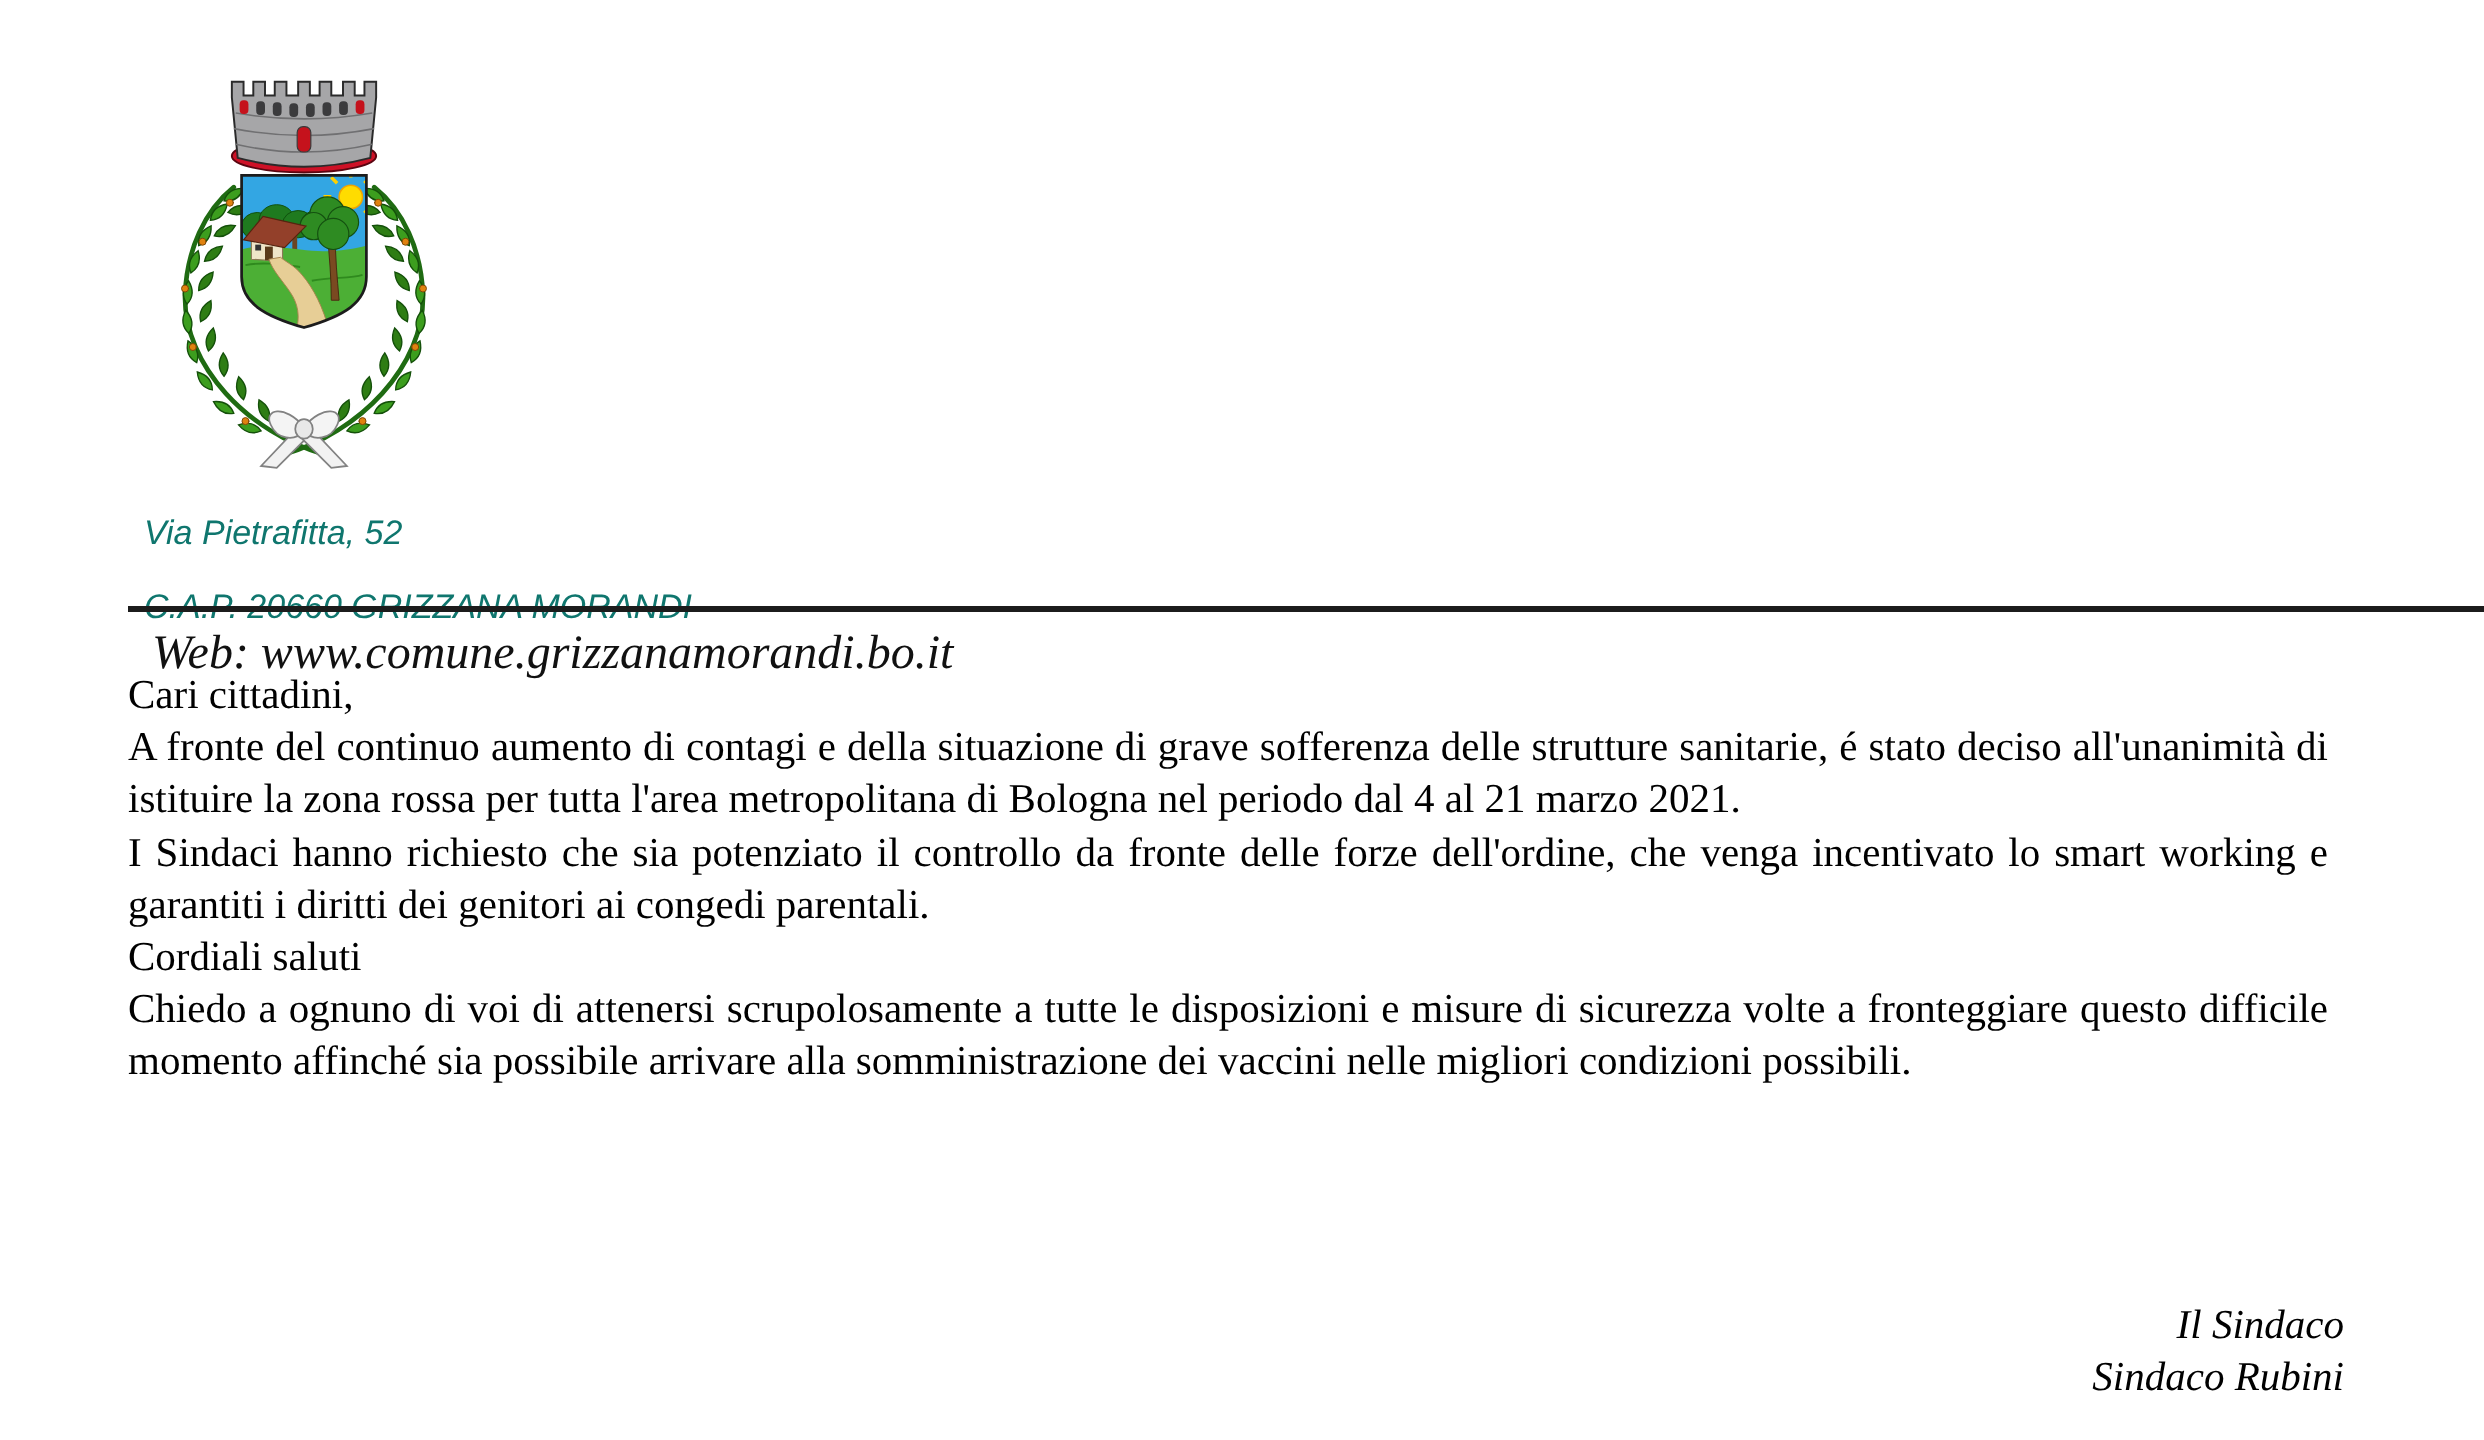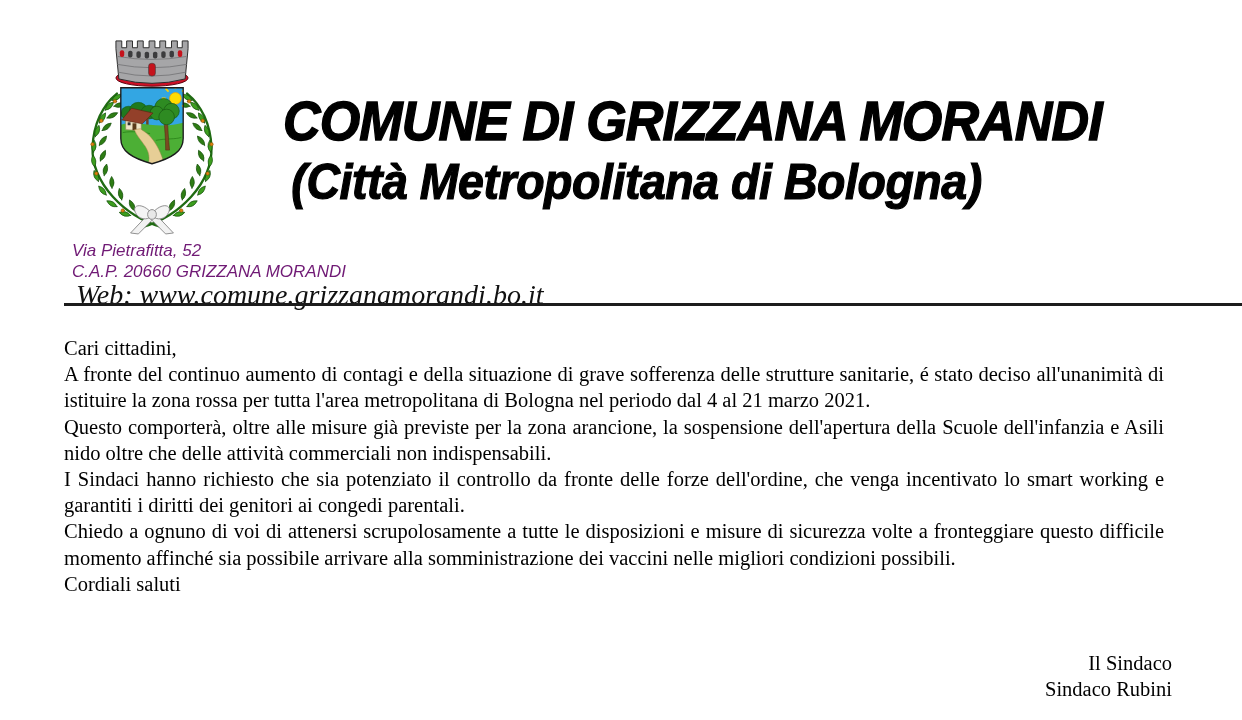--- a/index.html
+++ b/index.html
@@ -60,26 +60,27 @@
   .address {
     position: absolute;
     left: 72px;
     top: 240px;
   }
   .addr-sans {
     font-family: "Liberation Sans", sans-serif;
     font-style: italic;
     font-size: 17px;
     line-height: 21px;
-    color: #701a75;
+    color: #0f766e;
+    margin-top: 16px;
   }
   .addr-serif {
     font-family: "Liberation Serif", serif;
     font-style: italic;
-    font-size: 28px;
+    font-size: 24px;
     line-height: 24px;
     margin-top: 1px;
     padding-left: 4px;
     color: #111;
     text-align: right;
   }
 
   
   .rule {
     position: absolute;
@@ -106,20 +107,21 @@
   
   .signature {
     position: absolute;
     left: 72px;
     top: 650px;
     width: 1100px;
     text-align: right;
     font-size: 20.5px;
     line-height: 26.2px;
     color: #000;
+    font-style: italic;
   }
 </style>
 </head>
 <body>
 
 <div class="page">
 
   <div class="emblem">
     <svg viewBox="0 0 160 205" xmlns="http://www.w3.org/2000/svg">
       <defs>
@@ -271,40 +273,35 @@
       <g stroke="#828282" stroke-width="0.9">
         <polygon points="76,184 58,203 66,204 81,189" fill="#f2f2f2"></polygon>
         <polygon points="84,184 102,203 94,204 79,189" fill="#f2f2f2"></polygon>
         <path d="M80,183 C70,171 59,174 63,182 C66,189 75,191 80,185 Z" fill="#f4f4f4"></path>
         <path d="M80,183 C90,171 101,174 97,182 C94,189 85,191 80,185 Z" fill="#f4f4f4"></path>
         <ellipse cx="80" cy="184" rx="4.5" ry="5" fill="#e8e8e8"></ellipse>
       </g>
     </svg>
   </div>
 
-  <div class="title-block">
-    <div class="title-line1">COMUNE DI GRIZZANA MORANDI</div>
-    <div class="title-line2">(Città Metropolitana di  Bologna)</div>
-  </div>
 
   <div class="address">
     <div class="addr-sans">Via Pietrafitta, 52</div>
     <div class="addr-sans">C.A.P. 20660 GRIZZANA MORANDI</div>
     <div class="addr-serif">Web: www.comune.grizzanamorandi.bo.it</div>
   </div>
 
   <div class="rule"></div>
 
   <div class="letter-body">
     <p>Cari cittadini,</p>
     <p>A fronte del continuo aumento di contagi e della situazione di grave sofferenza delle strutture sanitarie, é stato deciso all'unanimità di istituire la zona rossa per tutta l'area metropolitana di Bologna nel periodo  dal 4 al 21 marzo 2021.</p>
-    <p>Questo comporterà, oltre alle misure già previste per la zona arancione, la sospensione dell'apertura della Scuole dell'infanzia e Asili nido oltre che delle attività commerciali non indispensabili.</p>
     <p>I Sindaci hanno richiesto che sia potenziato il controllo da fronte delle forze dell'ordine, che venga incentivato lo smart working e garantiti i diritti dei genitori ai congedi parentali.</p>
+    <p>Cordiali saluti</p>
     <p>Chiedo a ognuno di voi di attenersi scrupolosamente a tutte le disposizioni e misure di sicurezza volte a fronteggiare questo difficile momento affinché sia possibile arrivare alla somministrazione dei vaccini nelle migliori condizioni possibili.</p>
-    <p>Cordiali saluti</p>
   </div>
 
   <div class="signature">
     <div>Il Sindaco</div>
     <div>Sindaco Rubini</div>
   </div>
 
 </div>
 
 </body></html>

